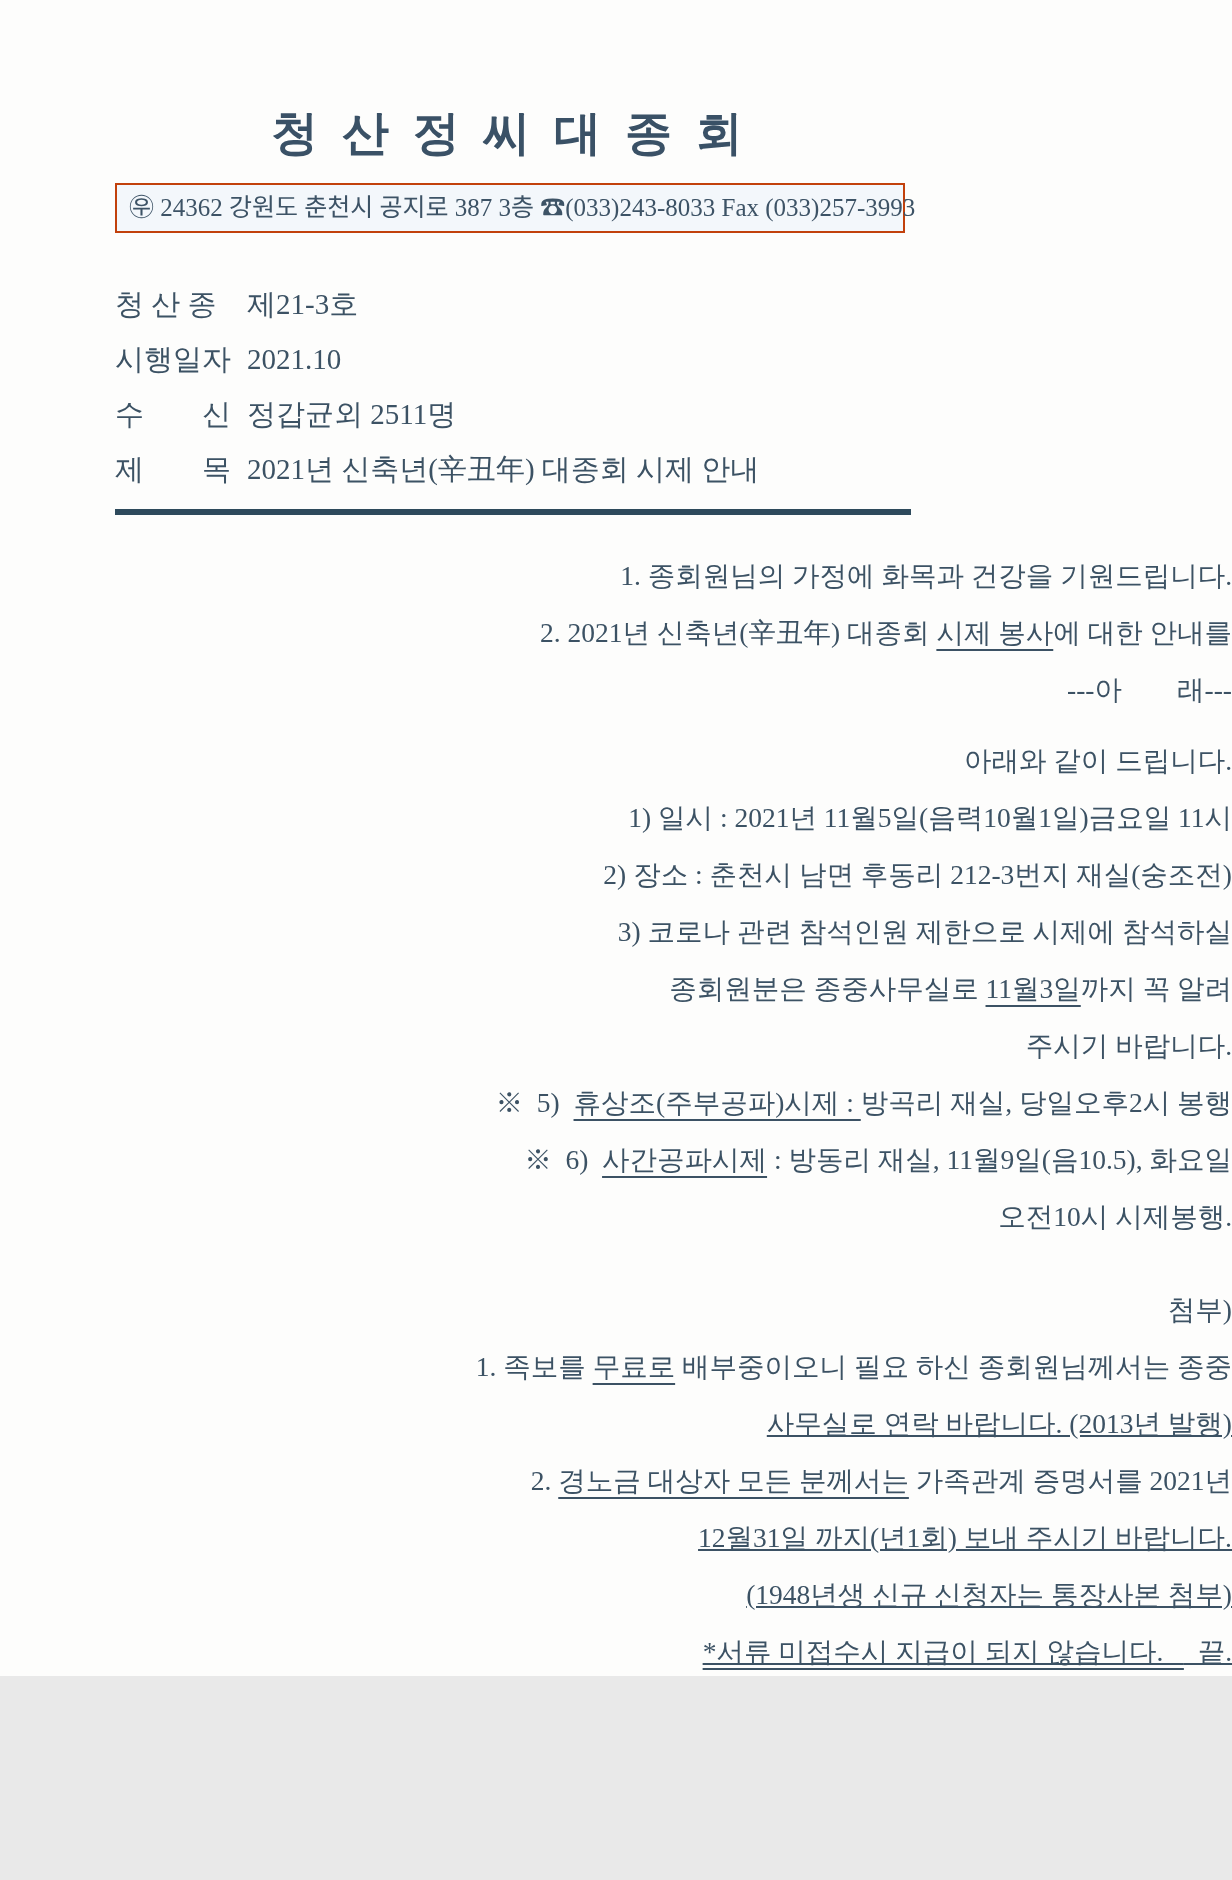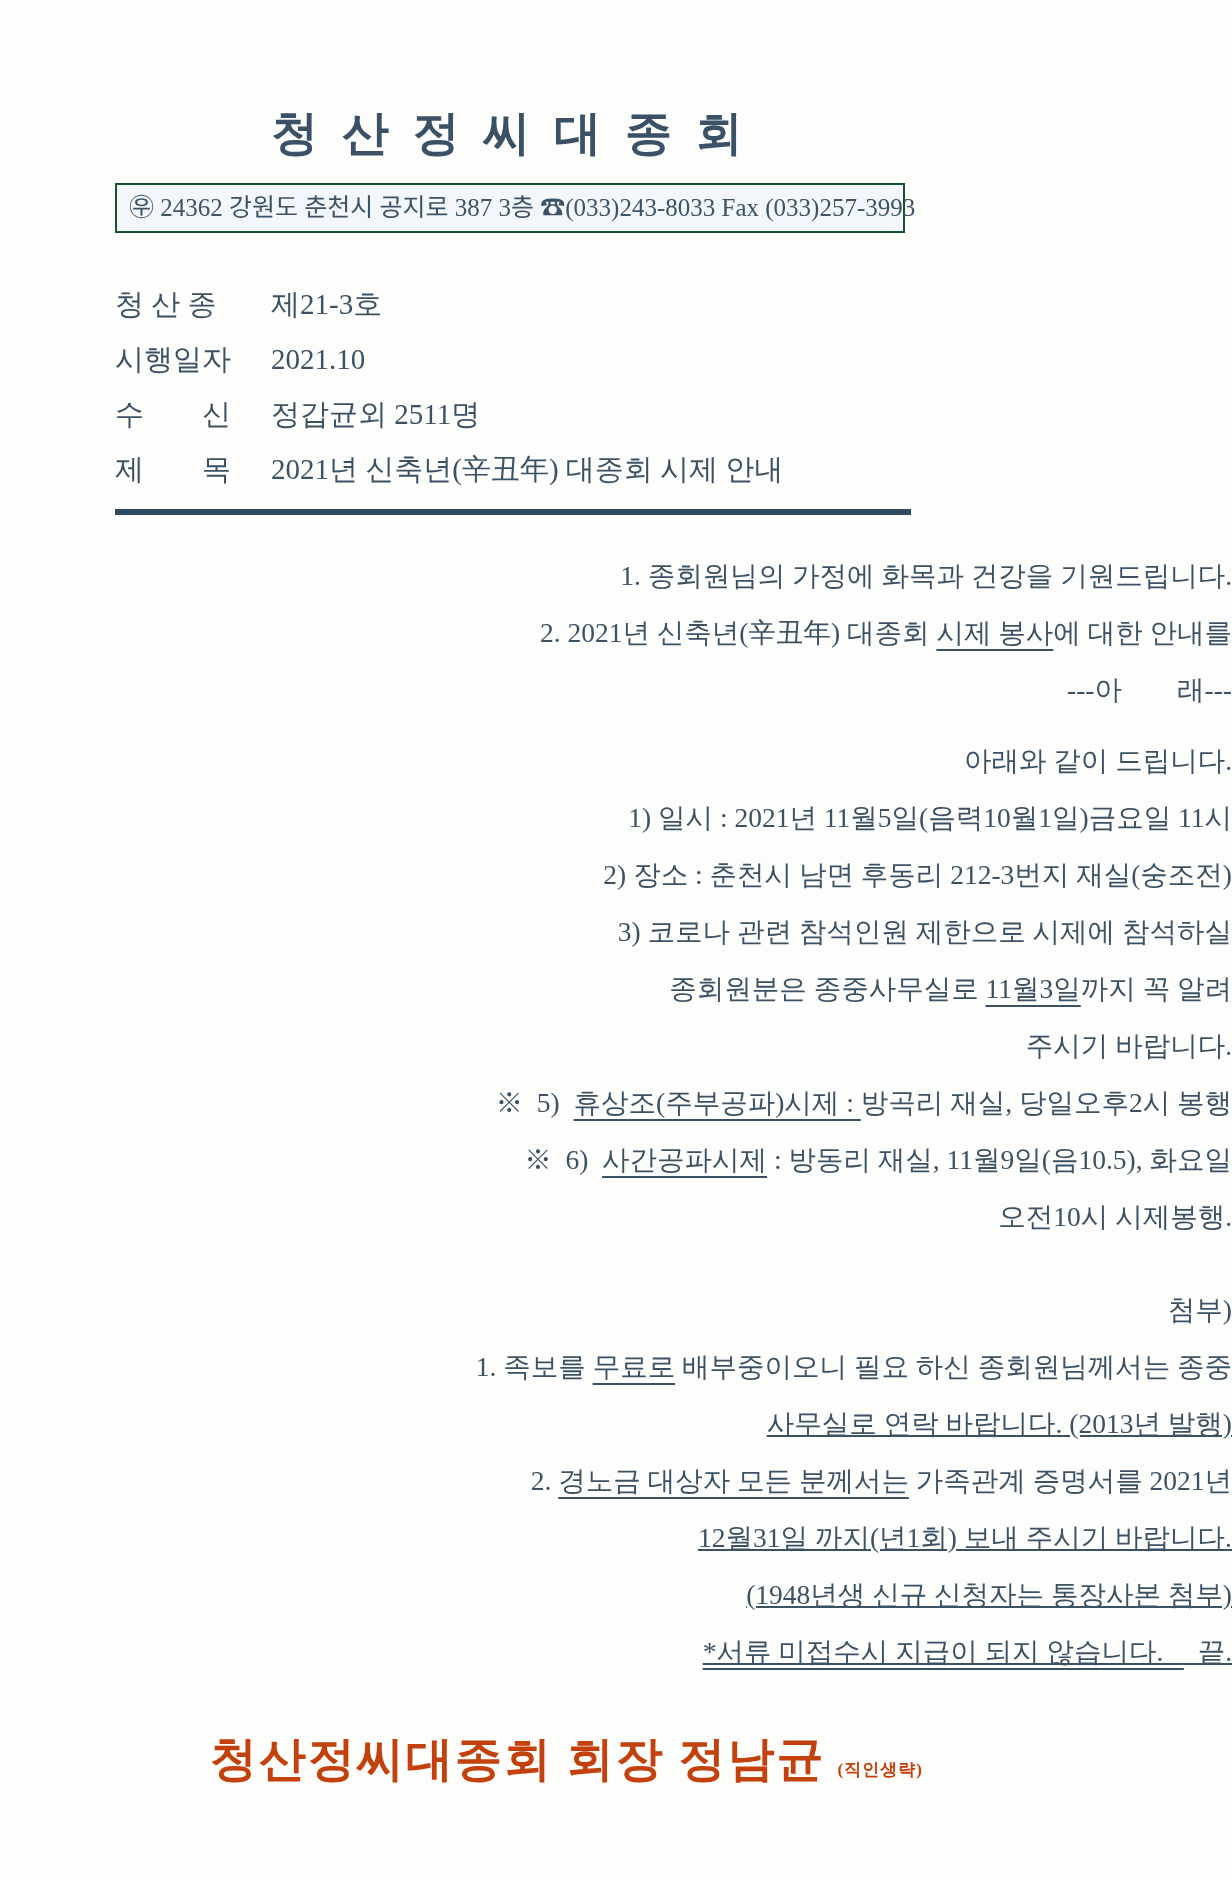--- a/index.html
+++ b/index.html
@@ -1,20 +1,20 @@
 <!DOCTYPE html>
 <html><head>
 <meta charset="utf-8">
 <style>
   * { margin: 0; padding: 0; box-sizing: border-box; }
   html, body { background: #e9e9e9; }
   .page {
     position: relative;
     width: 1232px;
-    height: 1880px;
+    height: 1676px;
     margin: 0 auto;
     background: #fdfdfc;
     font-family: "Liberation Serif", "DejaVu Serif", serif;
     color: #3c5264;
     overflow: hidden;
   }
   .doc { padding: 102px 0 0 115px; }
 
   .title {
     width: 790px;
@@ -22,33 +22,33 @@
     font-size: 47px;
     font-weight: bold;
     letter-spacing: 6px;
     color: #3a5166;
     white-space: pre;
   }
 
   .contact-box {
     width: 790px;
     margin-top: 18px;
-    border: 2px solid #14532d;
+    border: 2px solid #c2410c;
     background: #f3f7fb;
     padding: 7px 12px 9px 12px;
     font-size: 25px;
     white-space: pre;
     color: #3d5366;
   }
   .contact-box .icon { font-size: 25px; }
 
   .meta { margin-top: 44px; font-size: 29px; }
   .meta-row { line-height: 55px; white-space: pre; }
   .meta-label { display: inline-block; width: 132px; }
-  .meta-value { display: inline; margin-left: 24px; }
+  .meta-value { display: inline; }
 
   .rule {
     width: 796px;
     height: 6px;
     background: #2e4a5c;
     margin-top: 12px;
   }
 
   .body { margin-top: 32px; font-size: 27.5px; }
   .bline { line-height: 57px; white-space: pre; text-align: right; }

